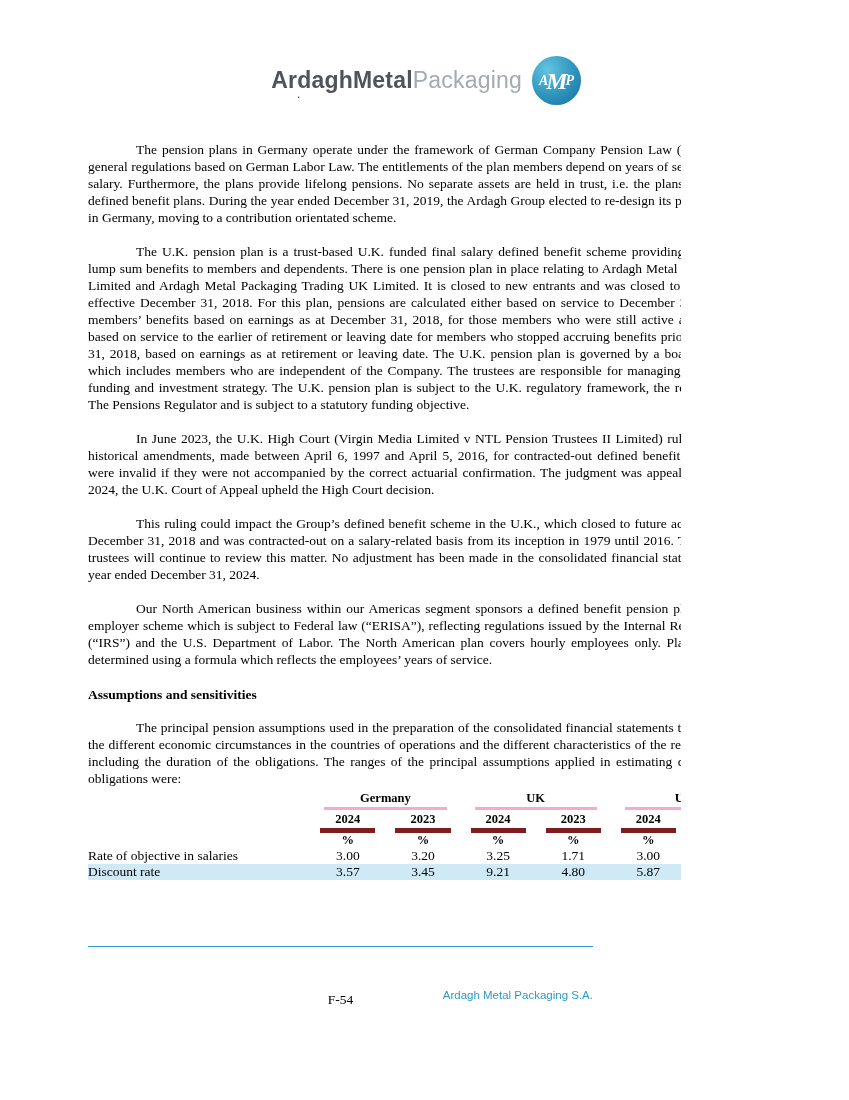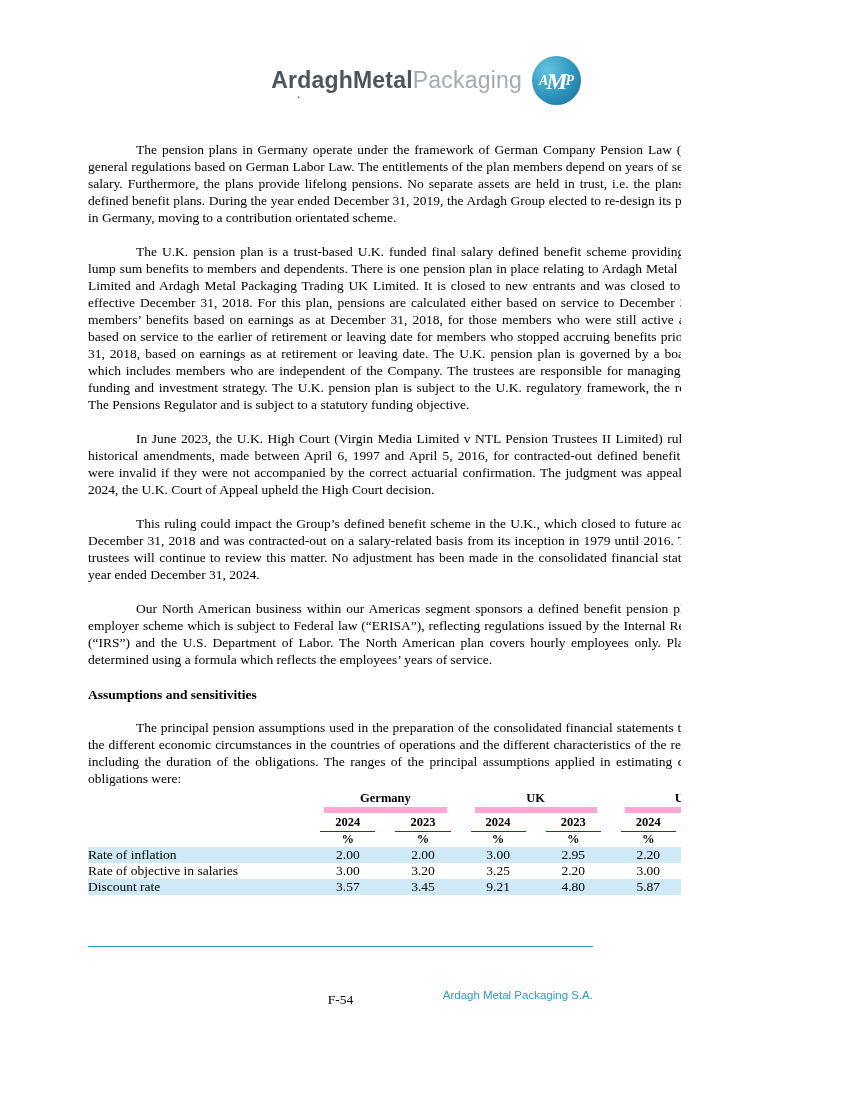--- a/index.html
+++ b/index.html
@@ -25,23 +25,23 @@
   .doc-heading{font-size:13.5px;font-weight:bold;margin:0 0 16px 0;}
   .assump-heading{margin-top:19px;}
   .body-par{font-size:13.5px;line-height:17px;text-align:justify;text-indent:48px;margin:0 0 17px 0;font-family:Liberation Serif, serif;}
   .intro-par{margin-bottom:2px;}
 
   
   table.assump{width:100%;border-collapse:collapse;margin-top:4px;table-layout:fixed;}
   col.c-label{width:222px;}
   col.c-num{width:75px;}
   table.assump td{padding:0;vertical-align:bottom;}
-  .grp-inner{font-weight:bold;font-size:12.5px;text-align:center;border-bottom:6px solid #f9a8d4;
+  .grp-inner{font-weight:bold;font-size:12.5px;text-align:center;border-bottom:3px solid #f9a8d4;
              margin:0 14px;padding-bottom:1px;}
-  .yr-inner{font-weight:bold;font-size:12.5px;text-align:center;border-bottom:1px solid #7f1d1d;
+  .yr-inner{font-weight:bold;font-size:12.5px;text-align:center;border-bottom:5px solid #7f1d1d;
             margin:0 10px;padding:2px 0 1px;}
   .unit-cell{font-weight:bold;font-size:12.5px;text-align:center;padding:1px 0 2px;}
   .lbl-cell{font-size:13.5px;text-align:left;padding:2px 0 3px;}
   .val-cell{font-size:13.5px;text-align:center;padding:2px 0 3px;}
   tr.hl td{background:#cfe9f7;}
 
   
   .footer-rule{position:absolute;left:88px;right:88px;top:946px;border-top:1px solid #2e9bc6;}
   .footer-company{position:absolute;right:88px;top:989px;font-family:"Liberation Sans",sans-serif;
                   font-size:11.5px;color:#2e9bc6;}
@@ -122,35 +122,26 @@
         </tr>
         <tr>
           <td></td>
           <td class="unit-cell">%</td>
           <td class="unit-cell">%</td>
           <td class="unit-cell">%</td>
           <td class="unit-cell">%</td>
           <td class="unit-cell">%</td>
           <td class="unit-cell">%</td>
         </tr>
-        <tr class="hl">
-          <td class="lbl-cell">Rate of inflation</td>
-          <td class="val-cell">2.00</td>
-          <td class="val-cell">2.00</td>
-          <td class="val-cell">3.00</td>
-          <td class="val-cell">2.95</td>
-          <td class="val-cell">2.20</td>
-          <td class="val-cell">2.20</td>
-        </tr>
         <tr>
           <td class="lbl-cell">Rate of objective in salaries</td>
           <td class="val-cell">3.00</td>
           <td class="val-cell">3.20</td>
           <td class="val-cell">3.25</td>
-          <td class="val-cell">2.20</td>
+          <td class="val-cell">1.71</td>
           <td class="val-cell">3.00</td>
           <td class="val-cell">3.00</td>
         </tr>
         <tr class="hl">
           <td class="lbl-cell">Discount rate</td>
           <td class="val-cell">3.57</td>
           <td class="val-cell">3.45</td>
           <td class="val-cell">9.21</td>
           <td class="val-cell">4.80</td>
           <td class="val-cell">5.87</td>

